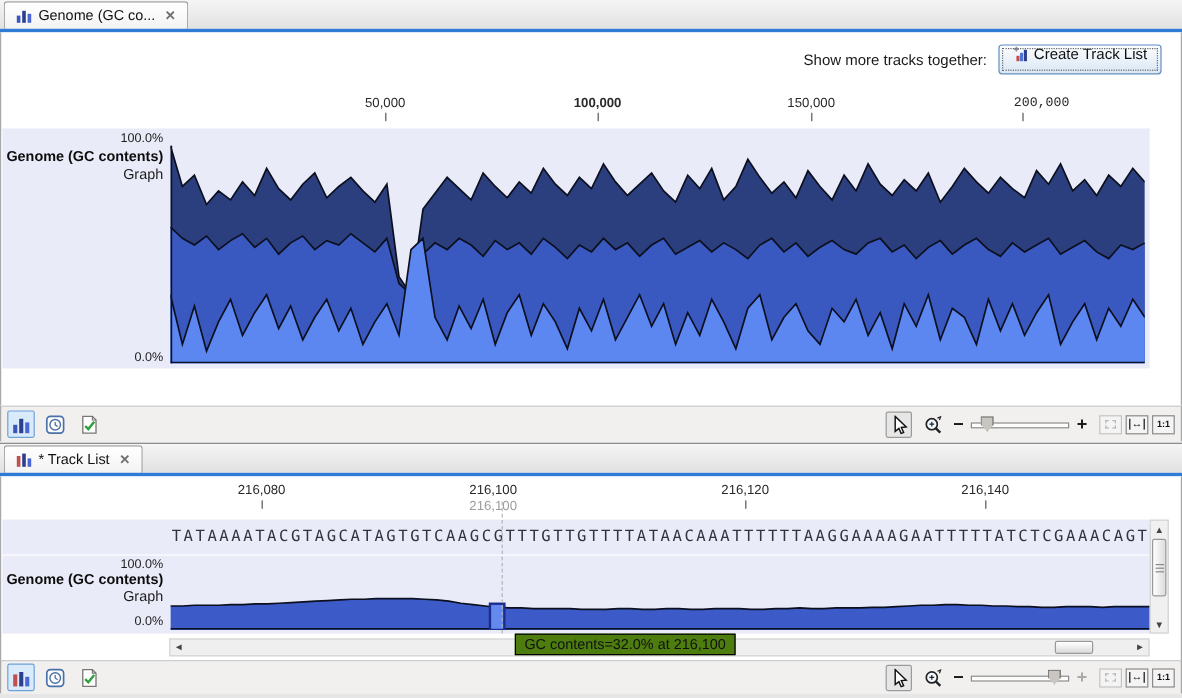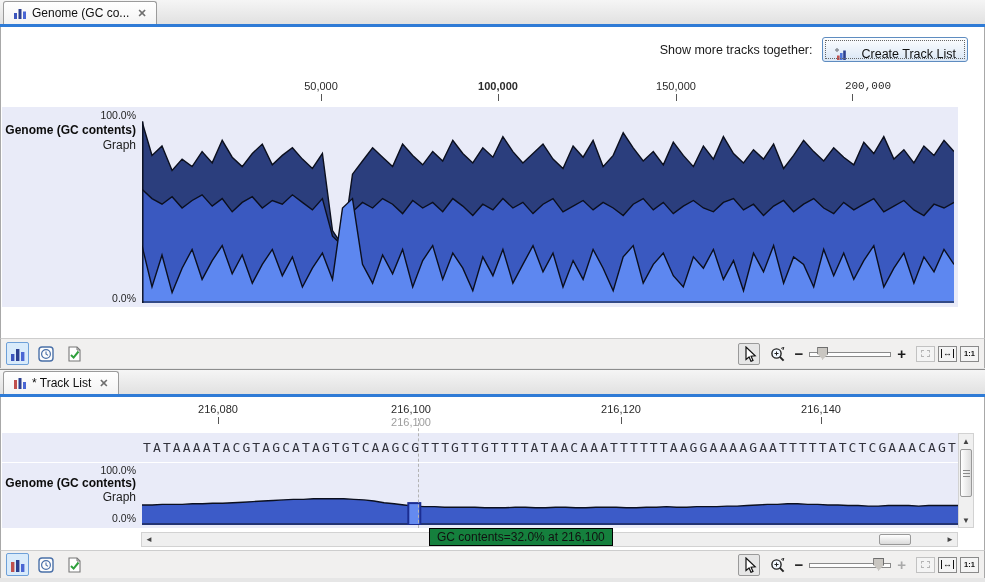--- a/index.html
+++ b/index.html
@@ -16,42 +16,42 @@
   #top-panel .content{height:311px}
   #bottom-panel .content{height:153px}
   .statusbar{position:absolute;left:0;right:0;background:#f1f0ef;border-top:1px solid #cdcdcd;border-left:1px solid #a8a8a8;border-right:1px solid #a8a8a8;display:flex;align-items:center;justify-content:space-between;padding:0 5px}
   #top-panel .statusbar{top:338px;height:30px}
   #bottom-panel .statusbar{top:180px;height:28px}
   .edge-strip{position:absolute;left:0;right:0;background:#e6e6e6}
   #top-panel .edge-strip{top:368px;height:2px}
   #bottom-panel .edge-strip{top:208px;height:4px}
   
   .hdr{position:absolute;top:10px;right:16px;display:flex;align-items:center;gap:9px;font-size:12.5px;color:#1a1a1a}
-  .ctl-btn{display:flex;align-items:flex-end;gap:14px;height:25px;padding:0 11px;border:1px solid #5e8cc0;border-radius:3px;background:linear-gradient(#fdfeff,#d9e6f5);font-size:12.5px;color:#0f0f0f;outline:1px dotted #666;outline-offset:-4px;cursor:pointer}
+  .ctl-btn{display:flex;align-items:flex-start;gap:4px;height:25px;padding:0 11px;border:1px solid #5e8cc0;border-radius:3px;background:linear-gradient(#fdfeff,#d9e6f5);font-size:12.5px;color:#0f0f0f;outline:1px dotted #666;outline-offset:-4px;cursor:pointer}
   
   .ruler{position:absolute;left:0;right:0}
   #ruler-top{top:53px;height:27px}
   #ruler-bottom{top:6px;height:28px}
   .tick-label{position:absolute;top:0;transform:translateX(-50%);font-size:11px;color:#2a2a2a;white-space:nowrap}
   .tick-mark{position:absolute;top:14px;width:1px;height:7px;background:#555}
   .cursor-label{position:absolute;transform:translateX(-50%);font-size:11px;color:#9d9d9d;top:13px;white-space:nowrap}
   
   .strip{position:absolute;left:1px;width:956px;background:#e9ebf8}
   #overview-strip{top:80px;height:200px}
   .labels{position:absolute;left:0;top:0;bottom:0;width:138px}
   .lab-pct{font-size:10.5px;color:#1f1f1f;position:absolute;right:4px}
   .lab-name{font-size:12px;font-weight:bold;color:#0c0c0c;position:absolute;right:4px;white-space:nowrap}
   .lab-sub{font-size:12px;color:#1c1c1c;position:absolute;right:4px}
   .seq-strip{top:36px;height:29px}
   .gc-strip{top:66px;height:65px}
   .seq{position:absolute;left:140px;top:0;width:816px;height:29px;display:flex;overflow:hidden}
   .seq span{flex:0 0 9.95px;width:9.95px;text-align:center;font-family:"DejaVu Sans Mono",monospace;font-size:13px;line-height:29px;color:#33333d}
   .dd{position:absolute;left:120px;top:16px;font-size:8px;color:#333;cursor:pointer}
   .dash{position:absolute;top:21px;height:110px;border-left:1px dashed #b3b3b3}
-  .tip{position:absolute;left:428px;top:131px;background:#15803d;border:1px solid #000;font-size:12px;padding:1px 7px;white-space:nowrap;color:#111}
+  .tip{position:absolute;left:428px;top:131px;background:#4d7c0f;border:1px solid #000;font-size:12px;padding:1px 7px;white-space:nowrap;color:#111}
   
   .hscroll{position:absolute;left:140px;top:135px;width:817px;height:15px;background:#efefef;border:1px solid #d2d2d2}
   .sarr{position:absolute;top:0;width:14px;height:13px;font-size:8px;color:#444;display:flex;align-items:center;justify-content:center;cursor:pointer}
   .hthumb{position:absolute;left:737px;top:1px;width:32px;height:11px;background:linear-gradient(#ffffff,#dadada);border:1px solid #999;border-radius:2px;cursor:pointer}
   .vscroll{position:absolute;left:957px;top:36px;width:16px;height:95px;background:#f0f0f0;border:1px solid #d2d2d2}
   .varr{position:absolute;left:0;width:14px;height:14px;font-size:8px;color:#444;display:flex;align-items:center;justify-content:center;cursor:pointer}
   .vthumb{position:absolute;left:1px;top:15px;width:12px;height:48px;background:linear-gradient(90deg,#ffffff,#dcdcdc);border:1px solid #999;border-radius:2px;display:flex;flex-direction:column;align-items:center;justify-content:center;gap:2px;cursor:pointer}
   .grip{width:7px;height:1px;background:#8a8a8a}
   
   .views{display:flex;gap:5px;align-items:center}

